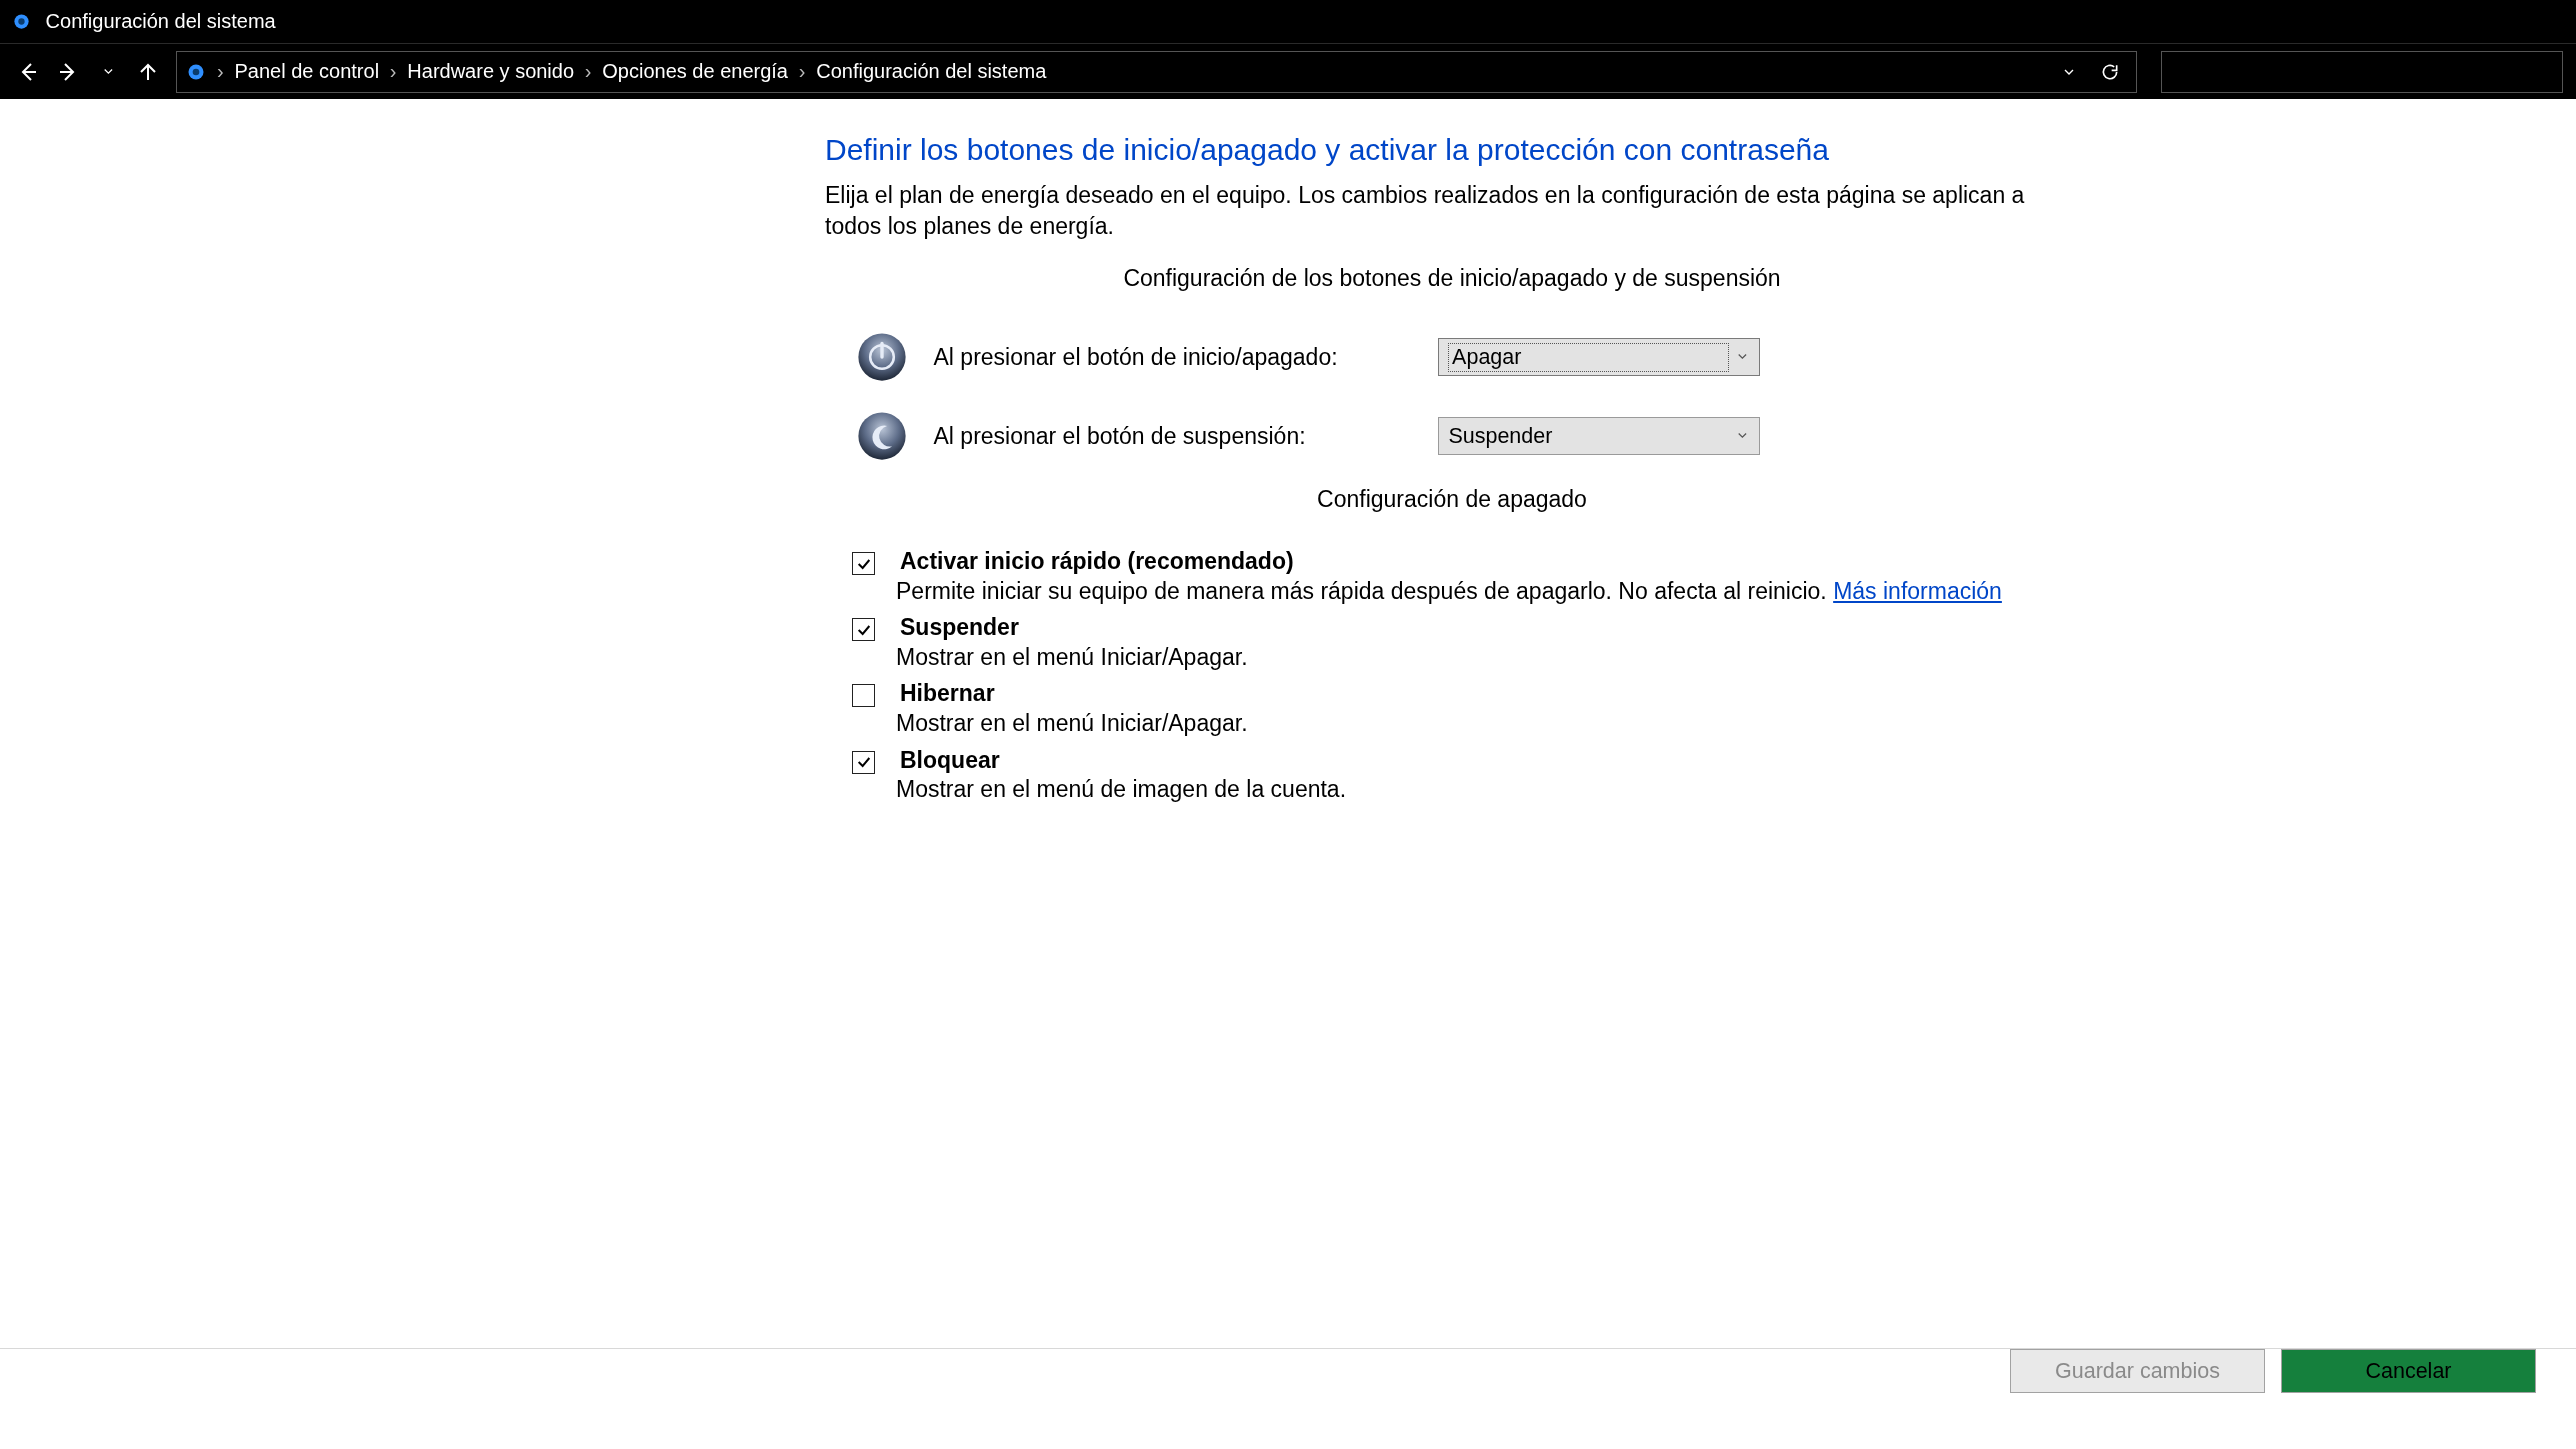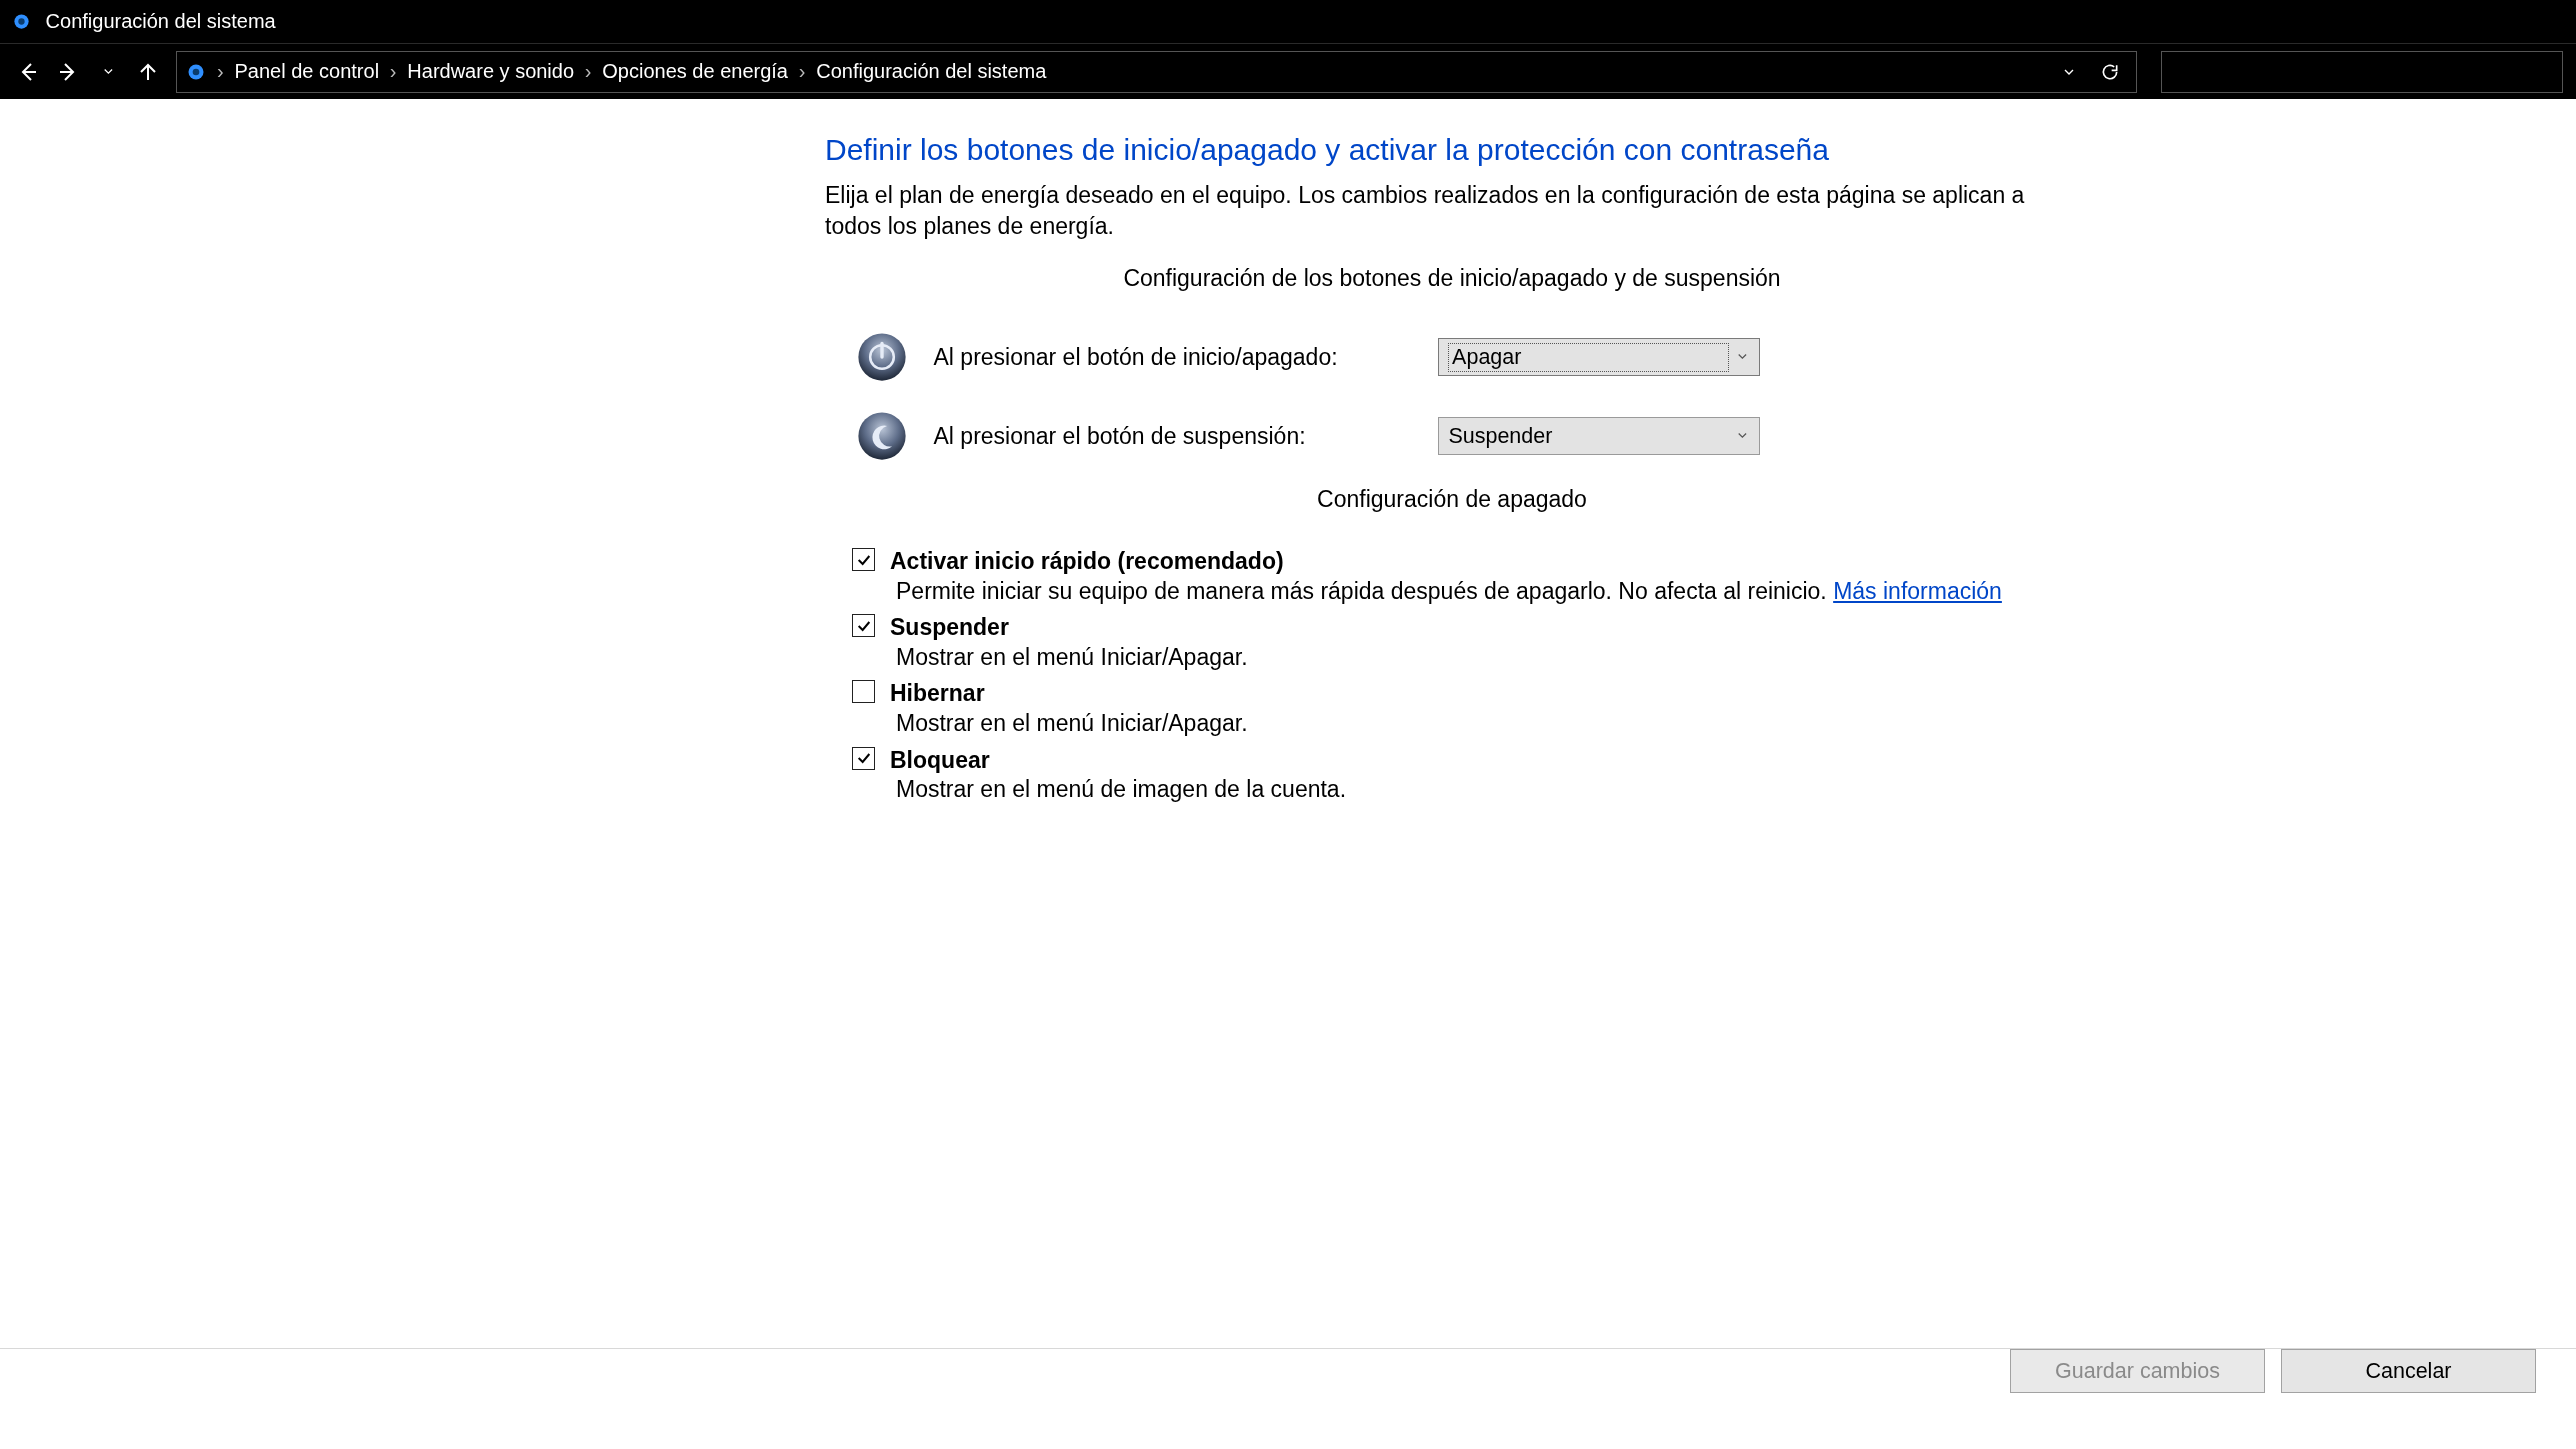--- a/index.html
+++ b/index.html
@@ -189,22 +189,22 @@
 }
 
 .checklist {
   padding-left: 27px;
 }
 .check-row {
   margin-bottom: 9.4px;
 }
 .check-head {
   display: flex;
-  align-items: flex-start;
-  gap: 15px;
+  align-items: flex-end;
+  gap: 25px;
 }
 .checkbox {
   width: 23px; height: 23px;
   border: 1.3px solid #222222;
   background: #ffffff;
   display: inline-flex;
   align-items: center; justify-content: center;
   flex: 0 0 auto;
 }
 .checkbox.checked svg { display: block; }
@@ -233,21 +233,21 @@
   align-items: flex-start;
   justify-content: flex-end;
   padding-right: 40px;
   gap: 16px;
   background: #ffffff;
 }
 .win-btn {
   width: 255px;
   height: 44px;
   border: 1.3px solid #a2a2a2;
-  background: #e5e5e5;
+  background: #15803d;
   font-size: 21.5px;
   display: inline-flex;
   align-items: center; justify-content: center;
 }
 .win-btn.disabled {
   color: #8a8a8a;
   background: #e9e9e9;
 }
 </style>
 </head>

